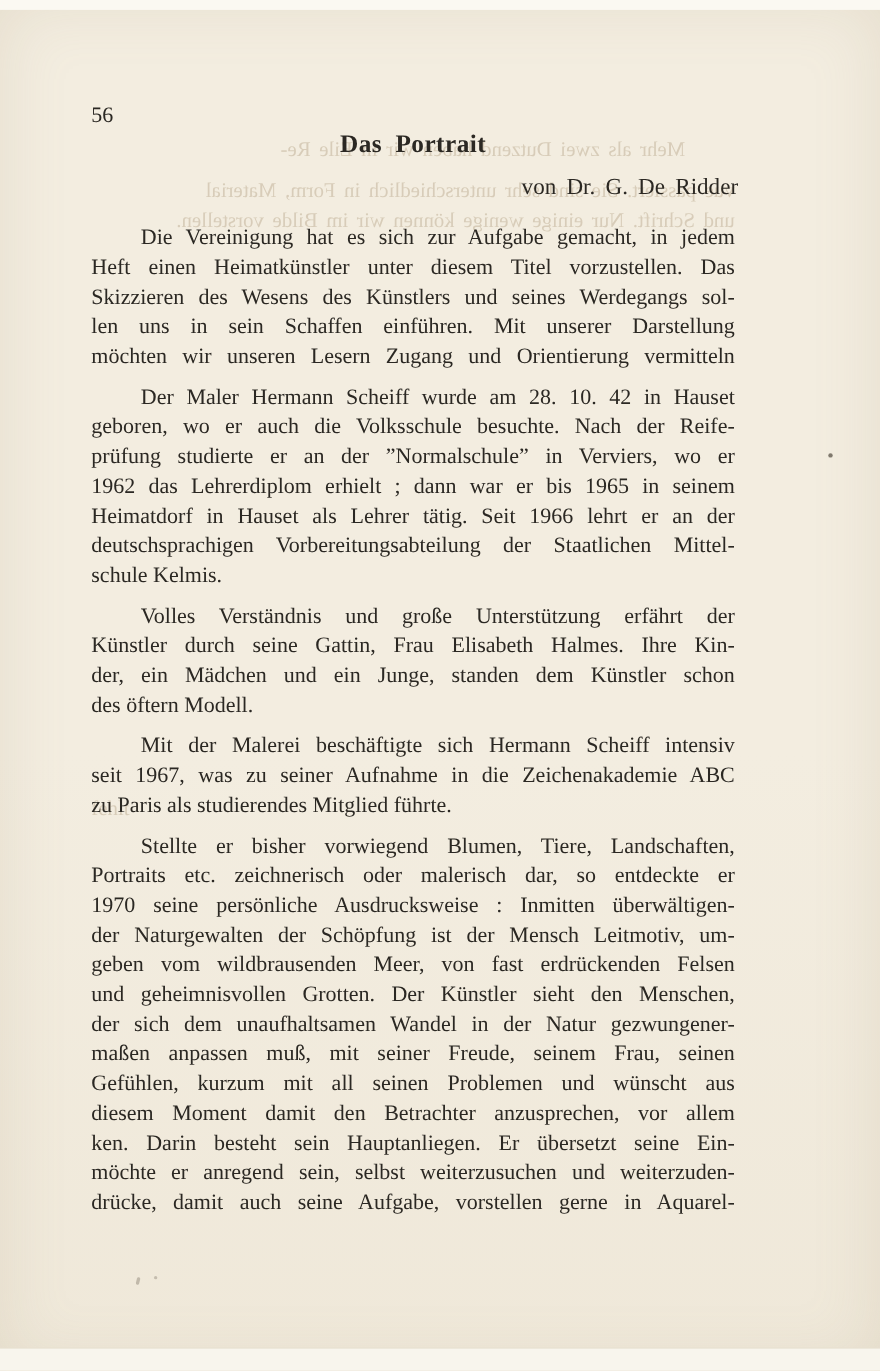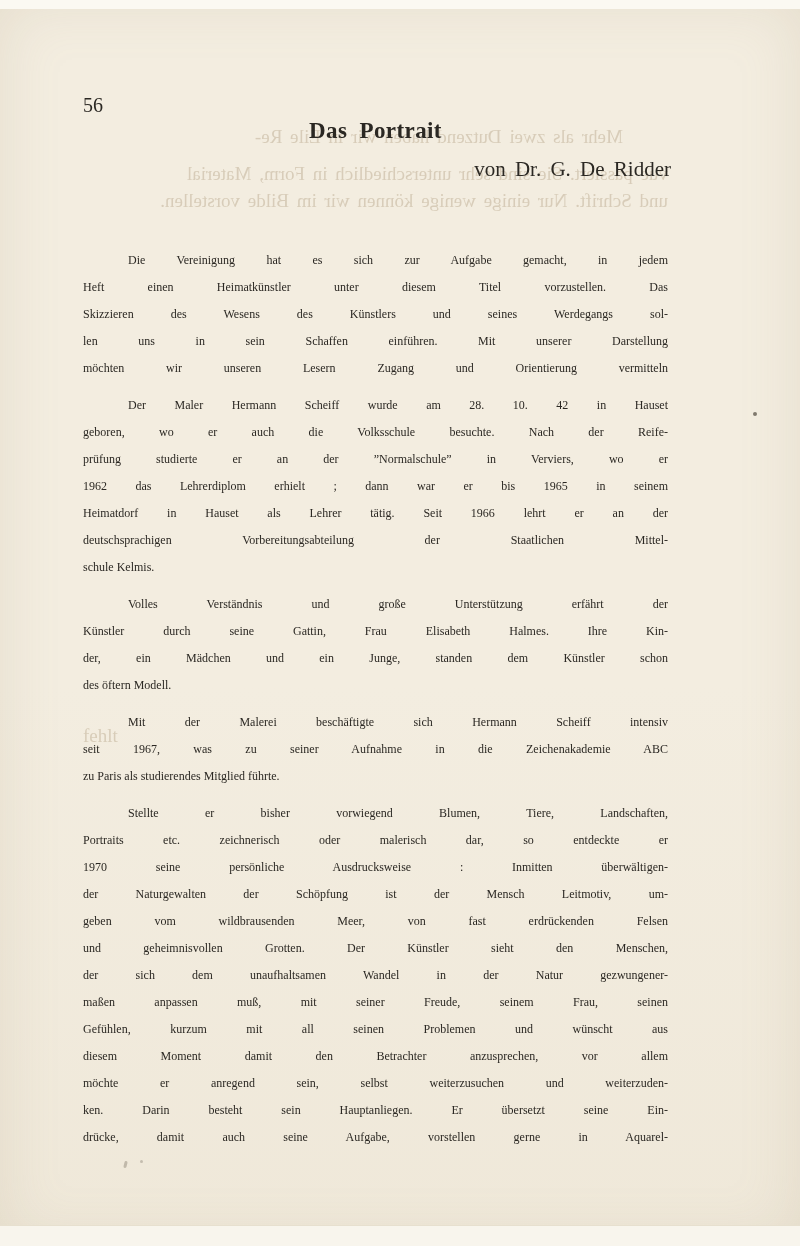--- a/index.html
+++ b/index.html
@@ -12,22 +12,22 @@
     box-shadow:inset 0 0 60px rgba(168,150,118,0.18);
   }
   .strip{position:absolute;left:0;right:0;}
   .strip.top{top:0;height:9px;background:#fbf9f2;}
   .strip.bottom{bottom:0;height:20px;background:#f8f5ed;box-shadow:0 -1px 0 #e7e0cf;}
   .pagenum{position:absolute;left:83px;top:94px;font-size:20px;color:var(--color-ink,#2b2823);}
   .title{position:absolute;left:83px;top:118px;width:585px;margin:0;text-align:center;
          font-size:23px;font-weight:bold;letter-spacing:0.4px;word-spacing:6px;color:var(--color-ink,#2b2823);}
   .byline{position:absolute;left:83px;top:157px;width:588px;text-align:right;
           font-size:21px;word-spacing:4px;color:var(--color-ink,#2b2823);}
-  .bodytext{position:absolute;left:83px;top:203px;width:585px;font-size:12px;line-height:27px;
-            color:var(--color-ink,#2b2823);margin-top:44px;}
+  .bodytext{position:absolute;left:83px;top:203px;width:585px;font-size:20px;line-height:27px;
+            color:var(--color-ink,#2b2823);}
   .paragraph + .paragraph{margin-top:10px;}
   .line{text-align:justify;text-align-last:justify;text-justify:inter-word;height:27px;overflow:visible;}
   .line.first{text-indent:45px;}
   .line.nojust{text-align-last:left;}
   
   .ghost-layer{position:absolute;inset:0;pointer-events:none;}
   .ghost{position:absolute;left:83px;width:585px;font-size:19px;line-height:22px;white-space:nowrap;
          color:var(--color-ghost,#b3a184);opacity:0.42;filter:blur(0.5px);word-spacing:3px;}
   .ghost.mirrored{transform:scaleX(-1);}
   .ghost.indent{text-indent:45px;}
@@ -87,22 +87,22 @@
         <div class="line first">Stellte er bisher vorwiegend Blumen, Tiere, Landschaften,</div>
         <div class="line">Portraits etc. zeichnerisch oder malerisch dar, so entdeckte er</div>
         <div class="line">1970 seine persönliche Ausdrucksweise : Inmitten überwältigen-</div>
         <div class="line">der Naturgewalten der Schöpfung ist der Mensch Leitmotiv, um-</div>
         <div class="line">geben vom wildbrausenden Meer, von fast erdrückenden Felsen</div>
         <div class="line">und geheimnisvollen Grotten. Der Künstler sieht den Menschen,</div>
         <div class="line">der sich dem unaufhaltsamen Wandel in der Natur gezwungener-</div>
         <div class="line">maßen anpassen muß, mit seiner Freude, seinem Frau, seinen</div>
         <div class="line">Gefühlen, kurzum mit all seinen Problemen und wünscht aus</div>
         <div class="line">diesem Moment damit den Betrachter anzusprechen, vor allem</div>
+        <div class="line">ken. Darin besteht sein Hauptanliegen. Er übersetzt seine Ein-</div>
         <div class="line">möchte er anregend sein, selbst weiterzusuchen und weiterzuden-</div>
-        <div class="line">ken. Darin besteht sein Hauptanliegen. Er übersetzt seine Ein-</div>
         <div class="line">drücke, damit auch seine Aufgabe, vorstellen gerne in Aquarel-</div>
       </div>
     </div>
 
   <div class="artifact speck-margin"></div>
   <div class="artifact speck-comma"></div>
   <div class="artifact speck-dot"></div>
 
   <div class="strip bottom"></div>
 </div>

